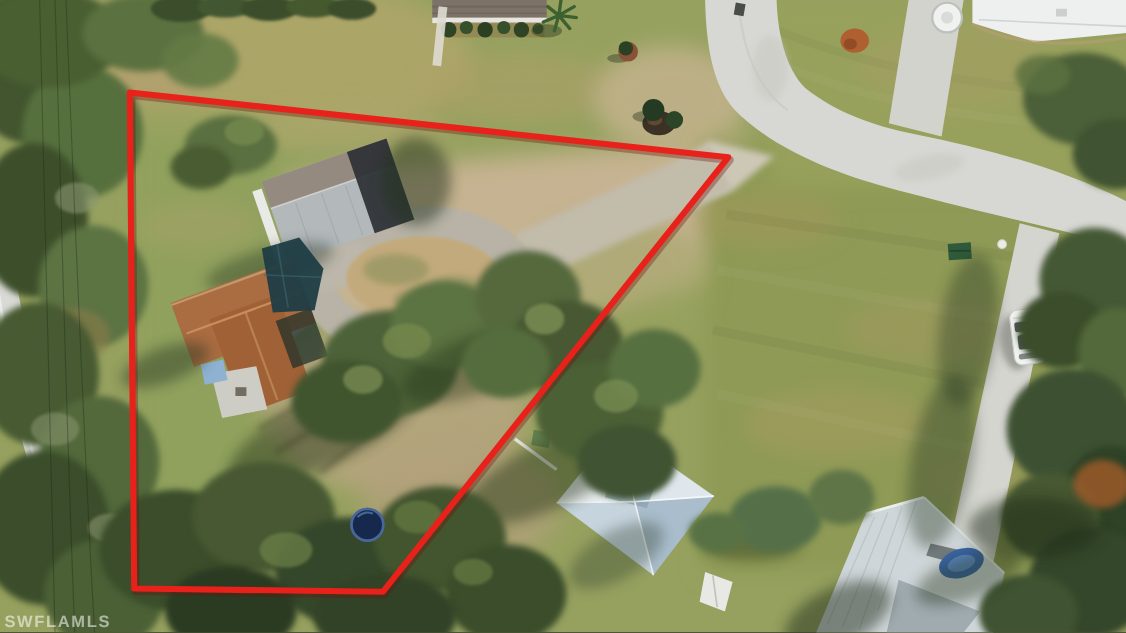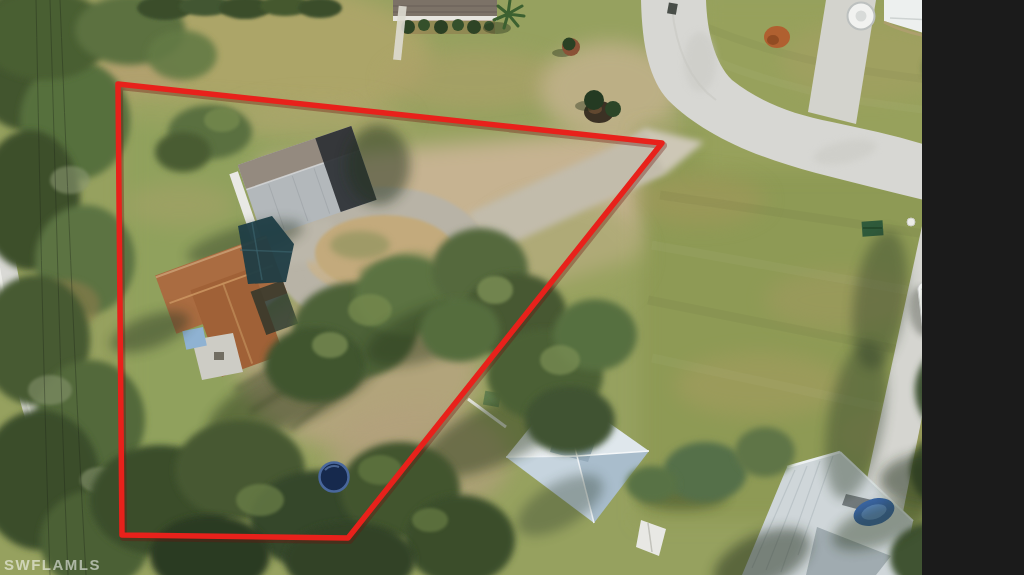--- a/index.html
+++ b/index.html
@@ -1,16 +1,16 @@
 <!DOCTYPE html>
 <html><head>
 <meta charset="utf-8">
 <style>
   html,body{margin:0;padding:0;background:#1b1b1b;}
-  .stage{position:relative;width:922px;height:575px;overflow:hidden;font-family:"Liberation Sans",sans-serif;}
+  .stage{position:relative;width:1024px;height:575px;overflow:hidden;font-family:"Liberation Sans",sans-serif;}
   .stage svg{position:absolute;left:0;top:0;display:block;}
   .wm{font-weight:600;letter-spacing:1.5px;}
 </style>
 </head>
 <body>
 
 <div class="stage">
 <svg width="1024" height="575" viewBox="0 0 1024 575">
   <defs>
     <filter id="b2" x="-40%" y="-40%" width="180%" height="180%">

